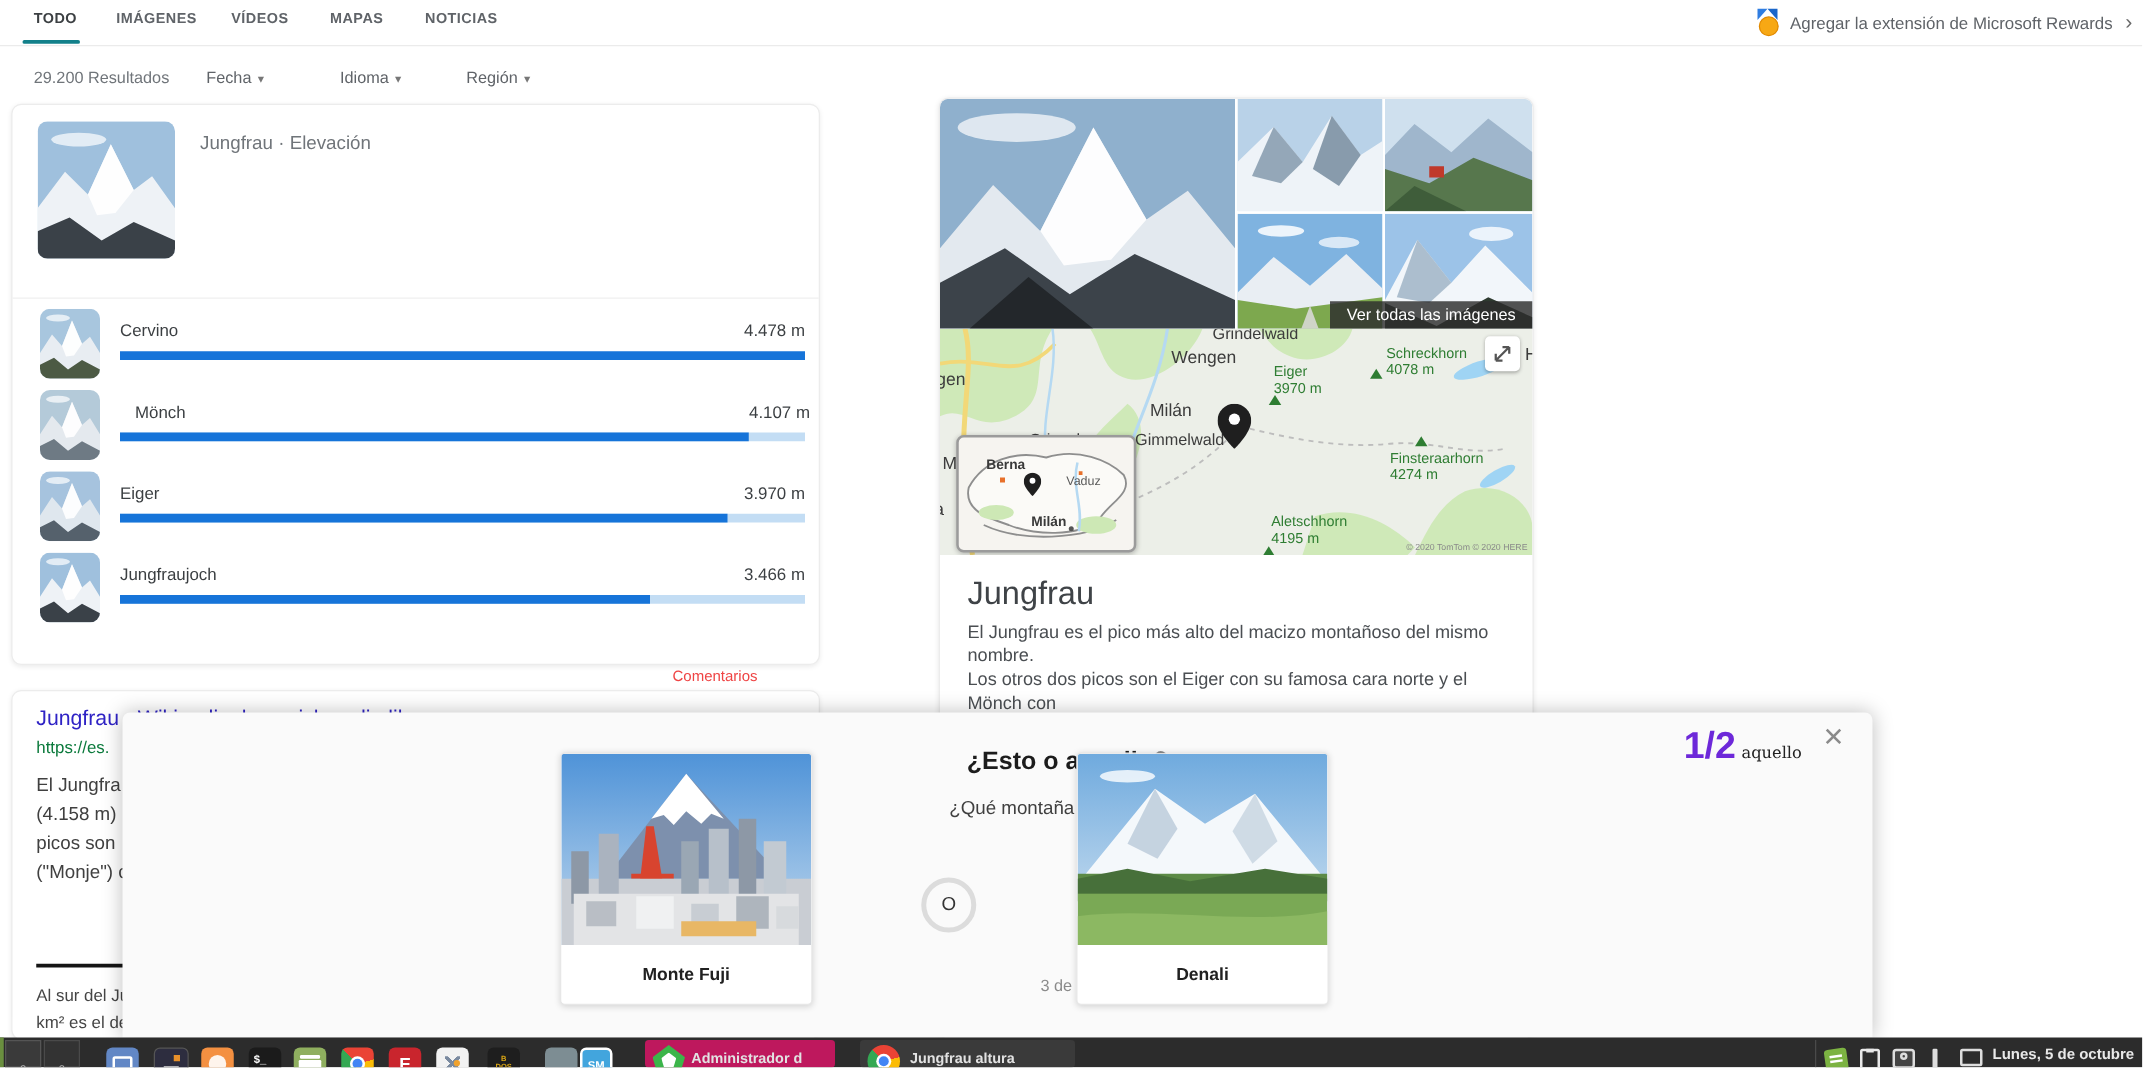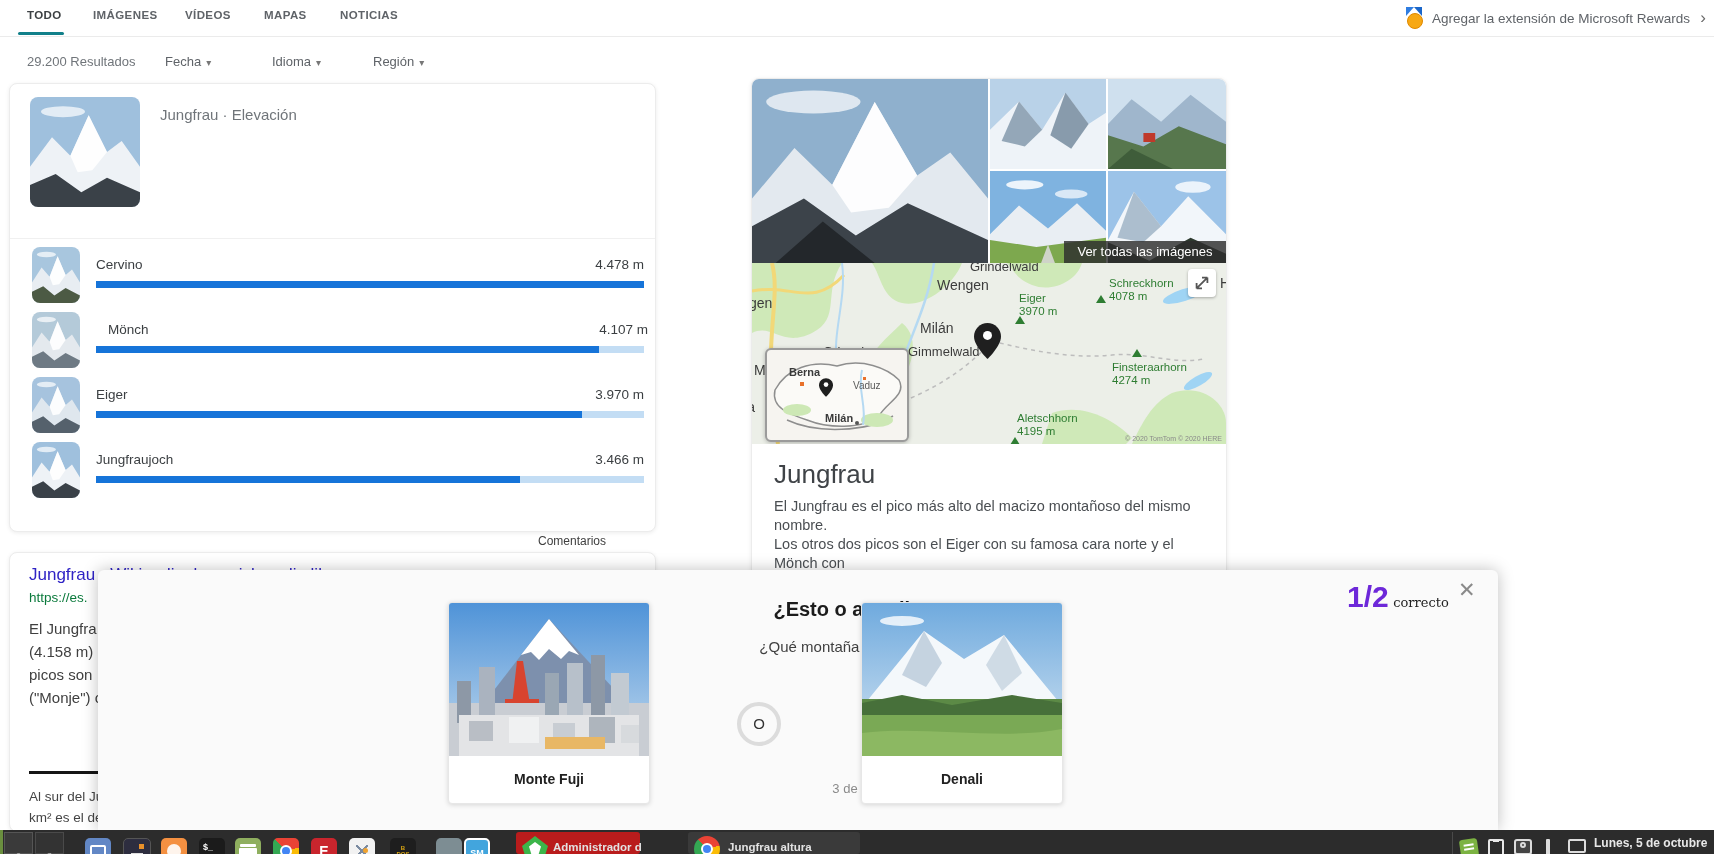--- a/index.html
+++ b/index.html
@@ -139,21 +139,21 @@
           </svg>
         </div>
       <div class="row-label abs" style="left:86px;top:368px;">Jungfraujoch</div>
       <div class="row-label abs" style="left:86px;top:368px;width:548px;text-align:right;">3.466 m</div>
       <div class="bar-track" style="top:392px;">
           <div class="bar-fill" style="width: 77.4006%;"></div>
         </div>
     </div>
   </div>
 
-  <div class="abs" style="left:9px;top:534px;width:645px;text-align:right;padding-right:48px;box-sizing:border-box;font-size:12px;color:#404040;cursor:pointer;">Comentarios</div>
+  <div class="abs" style="left:9px;top:534px;width:645px;text-align:right;padding-right:48px;box-sizing:border-box;font-size:12px;color:#ef4444;cursor:pointer;">Comentarios</div>
 
   <div class="card" style="left:9px;top:552px;width:645px;height:278px;">
     <div class="abs" style="left:19px;top:12px;font-size:17px;color:#2f23c5;white-space:nowrap;cursor:pointer;">Jungfrau - Wikipedia, la enciclopedia libre</div>
     <div class="abs" style="left:19px;top:37px;font-size:13.5px;color:#0b7a3c;">https://es.</div>
     <div class="abs" style="left:19px;top:64px;font-size:15px;line-height:23px;color:#404040;">
       <div>El Jungfra</div>
       <div>(4.158 m)</div>
       <div>picos son</div>
       <div>("Monje") c</div>
     </div>
@@ -280,21 +280,21 @@
       <div>El Jungfrau es el pico más alto del macizo montañoso del mismo nombre.</div>
       <div>Los otros dos picos son el Eiger con su famosa cara norte y el Mönch con</div>
       <div>una altura de 4.099 metros. Al sur del Jungfrau se ubica el Gran Glaciar</div>
       <div>Aletsch, que con su longitud de casi 24 km y un área de 118 km² es el de</div>
     </div>
   </div>
 
   <div id="quiz">
     <div class="abs" style="left:1249px;top:10px;">
       <span style="font-size:30px;font-weight:700;color:#6d28d9;">1/2</span>
-      <span style="font-size:13px;color:#222;font-family:'DejaVu Serif',serif;">correcto</span>
+      <span style="font-size:13px;color:#222;font-family:'DejaVu Serif',serif;">aquello</span>
     </div>
     <div class="abs" style="left:1360px;top:8px;font-size:21px;color:#8a8a8a;cursor:pointer;">✕</div>
 
     <div class="abs" style="left:556px;top:28px;width:400px;text-align:center;font-size:20px;font-weight:700;color:#1c1c1c;">¿Esto o aquello?</div>
     <div class="abs" style="left:556px;top:68px;width:400px;text-align:center;font-size:15px;color:#3f3f3f;">¿Qué montaña es más alta?</div>
     <div class="abs" style="left:639px;top:132px;width:36px;height:36px;border:4px solid #dcdcdc;border-radius:50%;text-align:center;line-height:36px;font-size:15px;color:#333;">O</div>
     <div class="abs" style="left:556px;top:211px;width:400px;text-align:center;font-size:13px;color:#8a8a8a;">3 de 10</div>
 
     <div class="qcard" style="left:350px;">
       <svg class="ph" viewBox="0 0 200 153" preserveAspectRatio="none">
@@ -376,21 +376,21 @@
     <div class="tb-icon" style="left:311px;background:#c9252d;color:#fff;font-weight:700;font-size:14px;text-align:center;line-height:26px;"><span>E</span></div>
     <div class="tb-icon" style="left:349px;background:#f2f2f2;">
         <div style="width:12px;height:12px;margin:7px auto 0;background:linear-gradient(45deg,transparent 42%,#7a8aa0 42% 58%,transparent 58%),linear-gradient(-45deg,transparent 42%,#7a8aa0 42% 58%,transparent 58%);"></div>
         <div style="width:5px;height:5px;border-radius:50%;background:#f0a22e;margin:-9px 0 0 14px;"></div>
       </div>
     <div class="tb-icon" style="left:390px;background:#1e1e1e;text-align:center;"><span style="font-size:6px;font-weight:700;color:#d9a514;white-space:pre-line;line-height:6px;display:inline-block;margin-top:7px;">B
 DOS</span></div>
     <div class="tb-icon" style="left:436px;background:#7d8d93;"></div>
     <div class="tb-icon" style="left:464px;background:#42a5dd;border:2px solid #fff;box-sizing:border-box;text-align:center;line-height:22px;"><span style="font-size:9px;font-weight:700;color:#fff;">SM</span></div>
 
-    <div class="abs" style="left:516px;top:2px;width:124px;height:22px;background:#b91c1c;border-radius:3px;">
+    <div class="abs" style="left:516px;top:2px;width:152px;height:22px;background:#be185d;border-radius:3px;">
       <div class="tb-icon" style="left:6px;top:4px;width:26px;height:26px;background:#3cb54a;clip-path:polygon(50% 0,100% 38%,81% 100%,19% 100%,0 38%);">
           <div style="width:12px;height:12px;background:#fff;clip-path:polygon(50% 0,100% 38%,81% 100%,19% 100%,0 38%);margin:6px auto 0;"></div>
         </div>
       <span class="tb-txt" style="left:37px;">Administrador d</span>
     </div>
     <div class="abs" style="left:688px;top:2px;width:172px;height:22px;background:#3a3a3a;border-radius:3px;">
       <div class="tb-icon" style="left:6px;top:4px;width:26px;height:26px;border-radius:50%;background:conic-gradient(from -45deg,#ea4335 0 120deg,#fbbc05 120deg 240deg,#34a853 240deg 360deg);">
           <div style="width:12px;height:12px;border-radius:50%;background:#fff;margin:7px auto 0;"></div>
           <div style="width:8px;height:8px;border-radius:50%;background:#4285f4;margin:-10px auto 0;"></div>
         </div>

